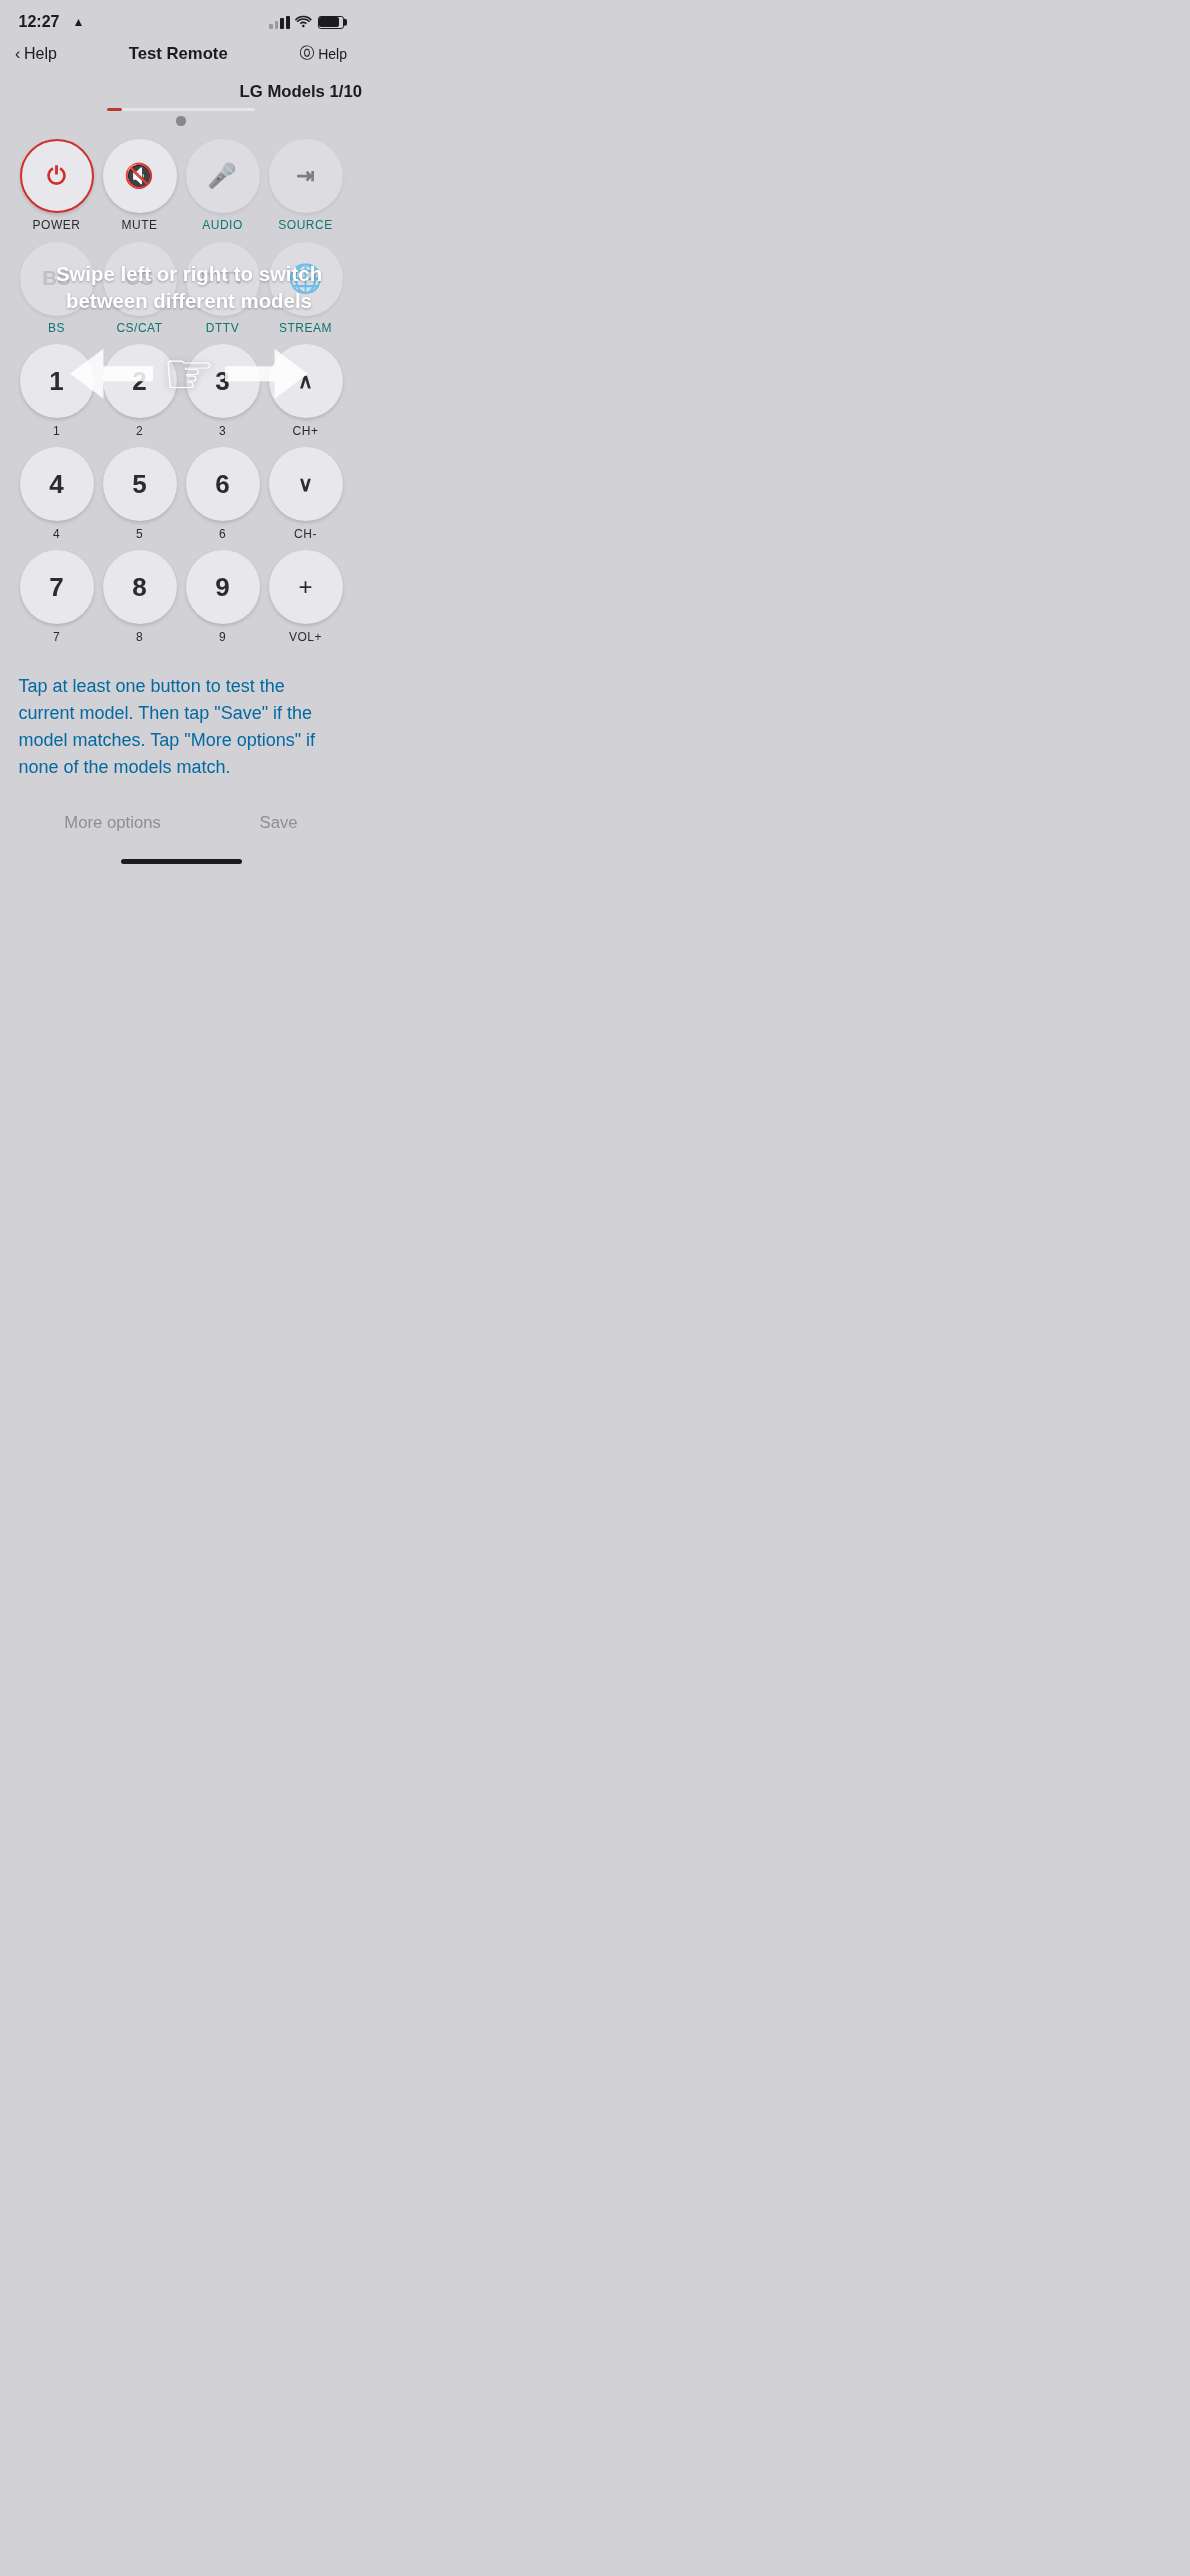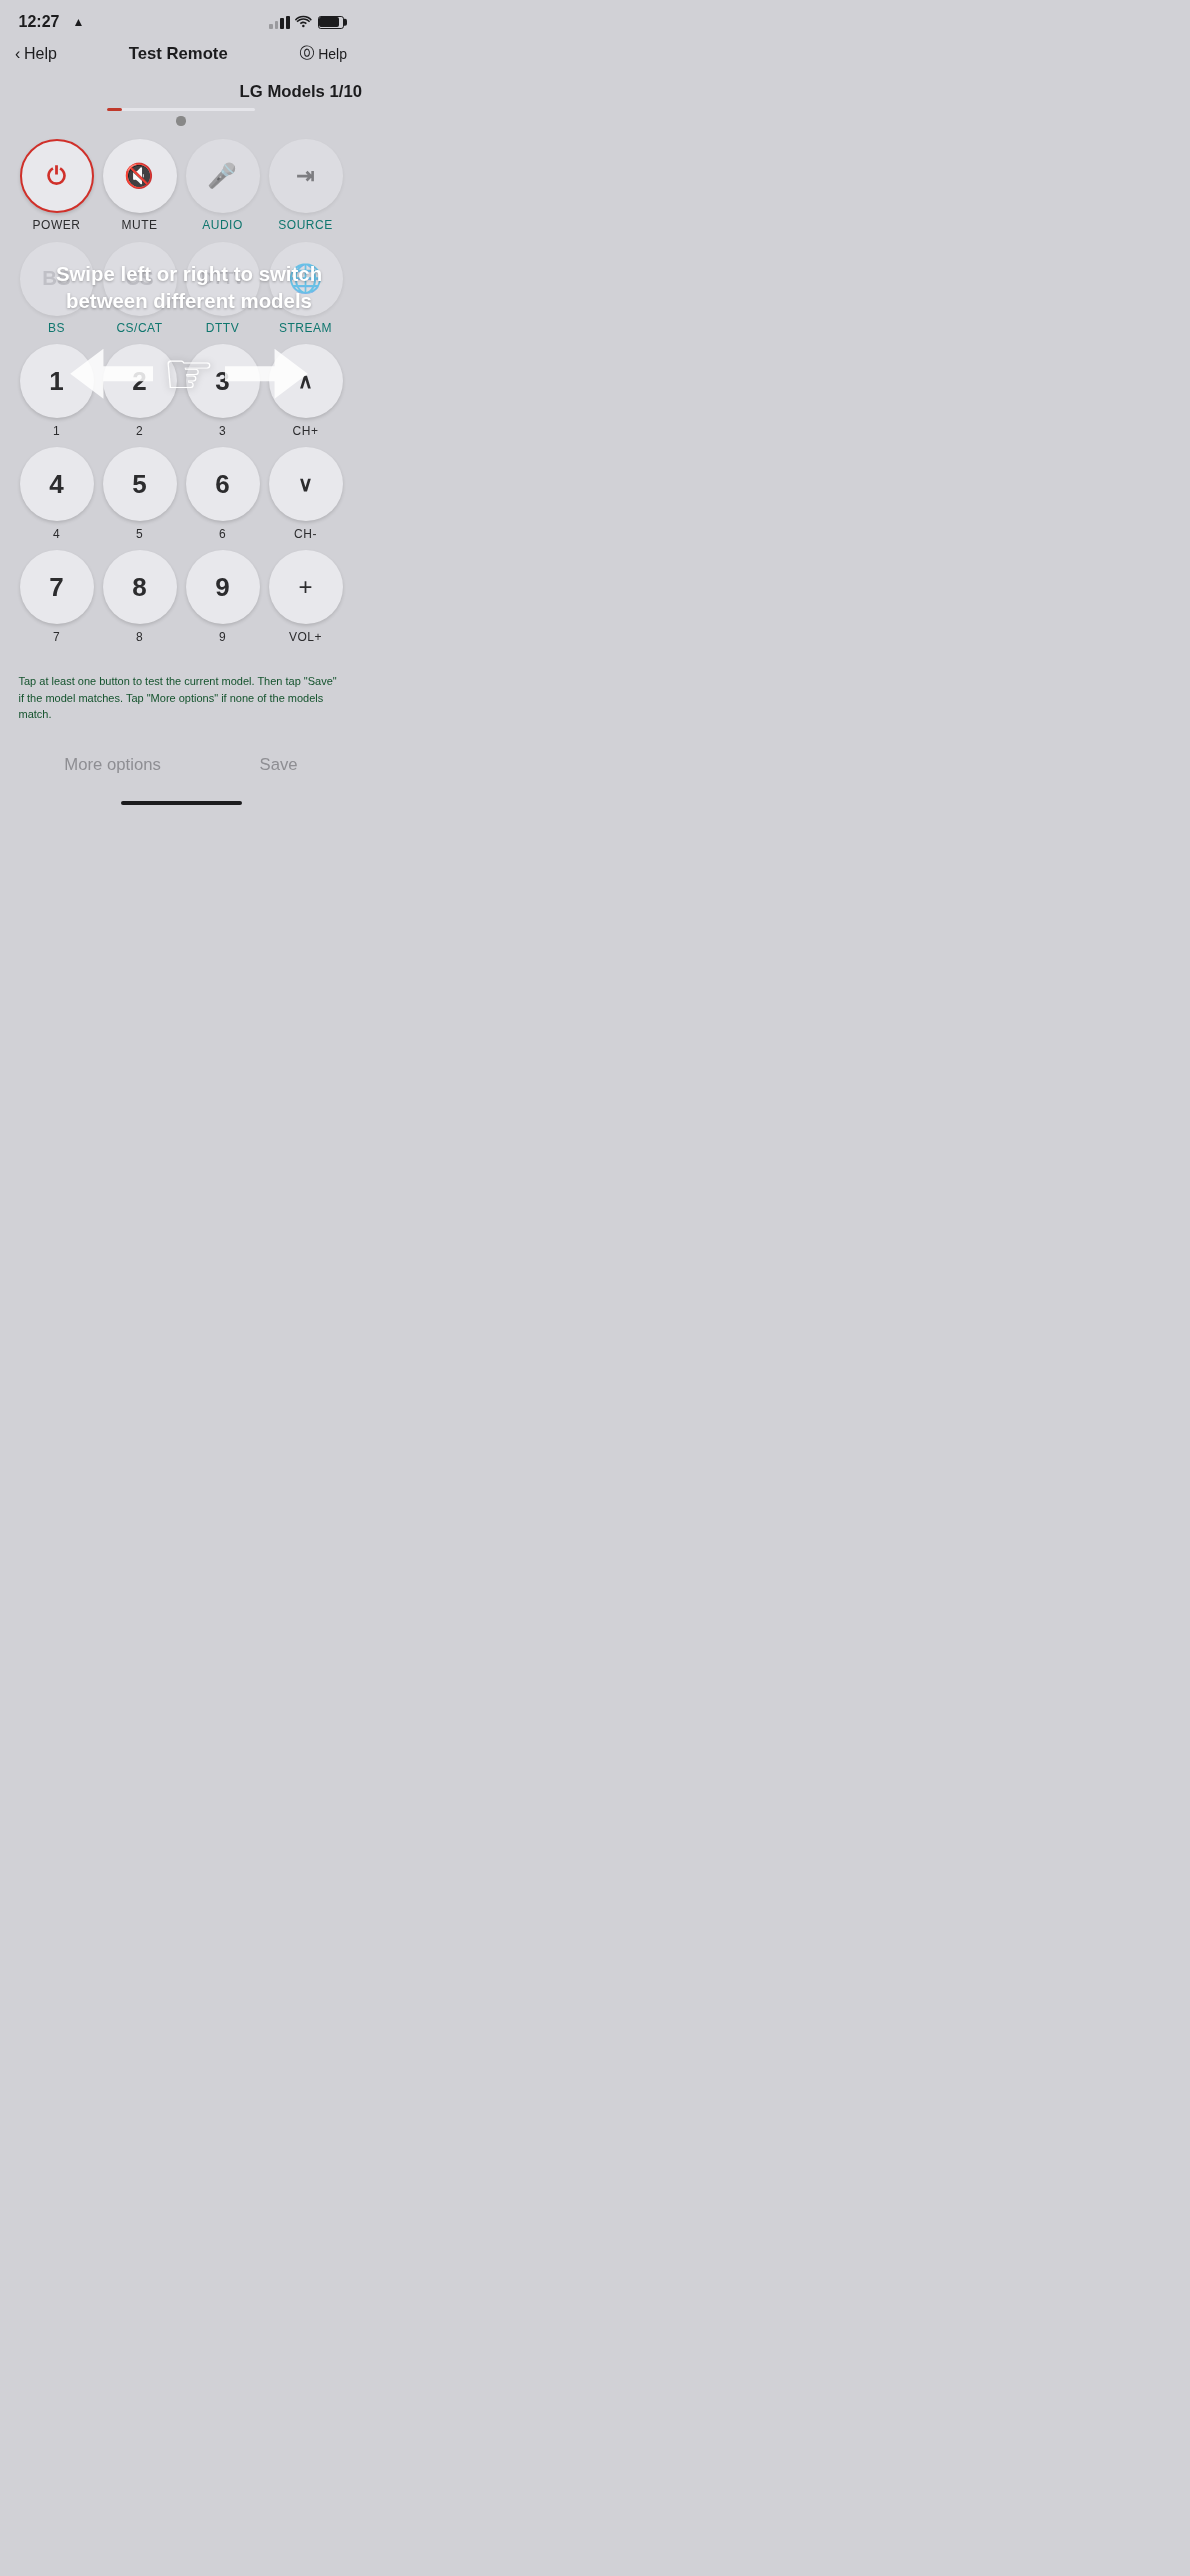--- a/index.html
+++ b/index.html
@@ -254,22 +254,22 @@
       margin: 0 9.3px;
       filter: drop-shadow(0 1.9px 3.7px rgba(0,0,0,0.3));
     }
 
     
     .bottom-info {
       padding: 13px 18.5px 9.3px;
       background: #d1d1d6;
     }
     .bottom-info-text {
-      font-size: 11px;
-      color: #14532d;
+      font-size: 18px;
+      color: #0369a1;
       line-height: 1.5;
     }
 
     
     .bottom-buttons {
       display: flex;
       justify-content: space-around;
       padding: 13px 15px 9.3px;
       background: #d1d1d6;
       align-items: center;

